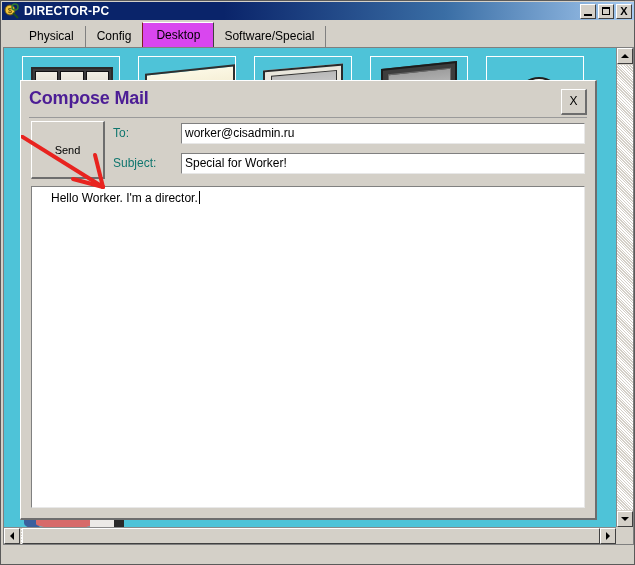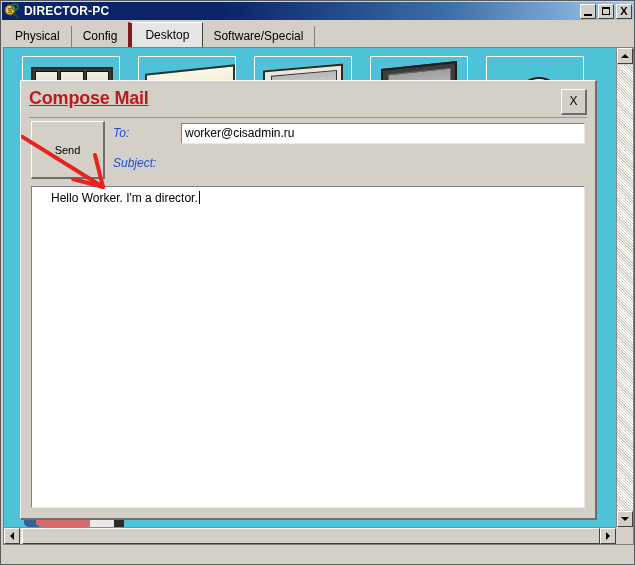--- a/index.html
+++ b/index.html
@@ -98,41 +98,41 @@
     left: 1px; top: 19px;
     width: 633px;
     height: 27px;
     background: #d4d0c8;
     box-sizing: border-box;
   }
   #tabstrip .tabs {
     display: flex;
     align-items: flex-end;
     height: 27px;
-    padding-left: 2px;
+    padding-left: 16px;
   }
   .tab {
     height: 21px;
     line-height: 21px;
     padding: 0 11px;
     font-size: 12px;
     color: #000;
     background: #d4d0c8;
     border-right: 1px solid #808080;
     box-sizing: border-box;
     position: relative;
     white-space: nowrap;
     font-family: "Liberation Sans", sans-serif;
   }
   .tab.active {
     height: 25px;
     line-height: 24px;
-    background: #e5e5e5;
+    background: #d946ef;
     border-top: 1px solid #ffffff;
-    border-left: 4px solid #7f1d1d;
+    border-left: 1px solid #7f1d1d;
     border-right: 1px solid #404040;
     margin-left: -1px;
     margin-right: -1px;
     z-index: 3;
     padding: 0 13px;
   }
 
   
   #desktop-panel {
     position: absolute;
@@ -277,24 +277,23 @@
     position: absolute;
     left: 8px; top: 7px;
     right: 8px;
     height: 28px;
   }
   #compose-title {
     position: absolute;
     left: 0; top: 0;
     font-size: 18px;
     font-weight: bold;
-    color: #b91c1c;
+    color: #4c1d95;
     letter-spacing: -0.2px;
     font-family: "Liberation Sans", sans-serif;
-    text-decoration: underline;
   }
   #compose-close {
     position: absolute;
     right: 0; top: 1px;
     width: 26px; height: 26px;
     background: #d4d0c8;
     border-top: 1px solid #ffffff;
     border-left: 1px solid #ffffff;
     border-right: 2px solid #6d6d6d;
     border-bottom: 2px solid #6d6d6d;
@@ -337,23 +336,22 @@
     height: 22px;
     right: 10px;
   }
   #row-to { top: 42px; }
   #row-subject { top: 72px; }
   .field-label {
     position: absolute;
     left: 0; top: 3px;
     width: 62px;
     font-size: 12px;
-    color: #1d4ed8;
-    font-family: "Liberation Sans", sans-serif;
-    font-style: italic;
+    color: #0f766e;
+    font-family: "Liberation Sans", sans-serif;
   }
   .field-input {
     position: absolute;
     left: 68px;
     right: 0;
     top: 0;
     height: 21px;
     background: #ffffff;
     border-top: 1px solid #808080;
     border-left: 1px solid #808080;
@@ -554,20 +552,21 @@
 
         <div id="send-button">Send</div>
 
         <div class="field-row" id="row-to">
           <div class="field-label">To:</div>
           <div class="field-input">worker@cisadmin.ru</div>
         </div>
 
         <div class="field-row" id="row-subject">
           <div class="field-label">Subject:</div>
+          <div class="field-input">Special for Worker!</div>
         </div>
 
         <div id="body-area">
           <span id="body-text">Hello Worker. I'm a director.</span><span id="caret"></span>
         </div>
 
         <svg id="annotation-arrow" viewBox="0 0 110 70">
           <g stroke="#e8231f" fill="#e8231f" stroke-width="4" stroke-linecap="round">
             <line x1="-8" y1="-4" x2="82" y2="52"></line>
             <line x1="82" y1="52" x2="52" y2="44"></line>

